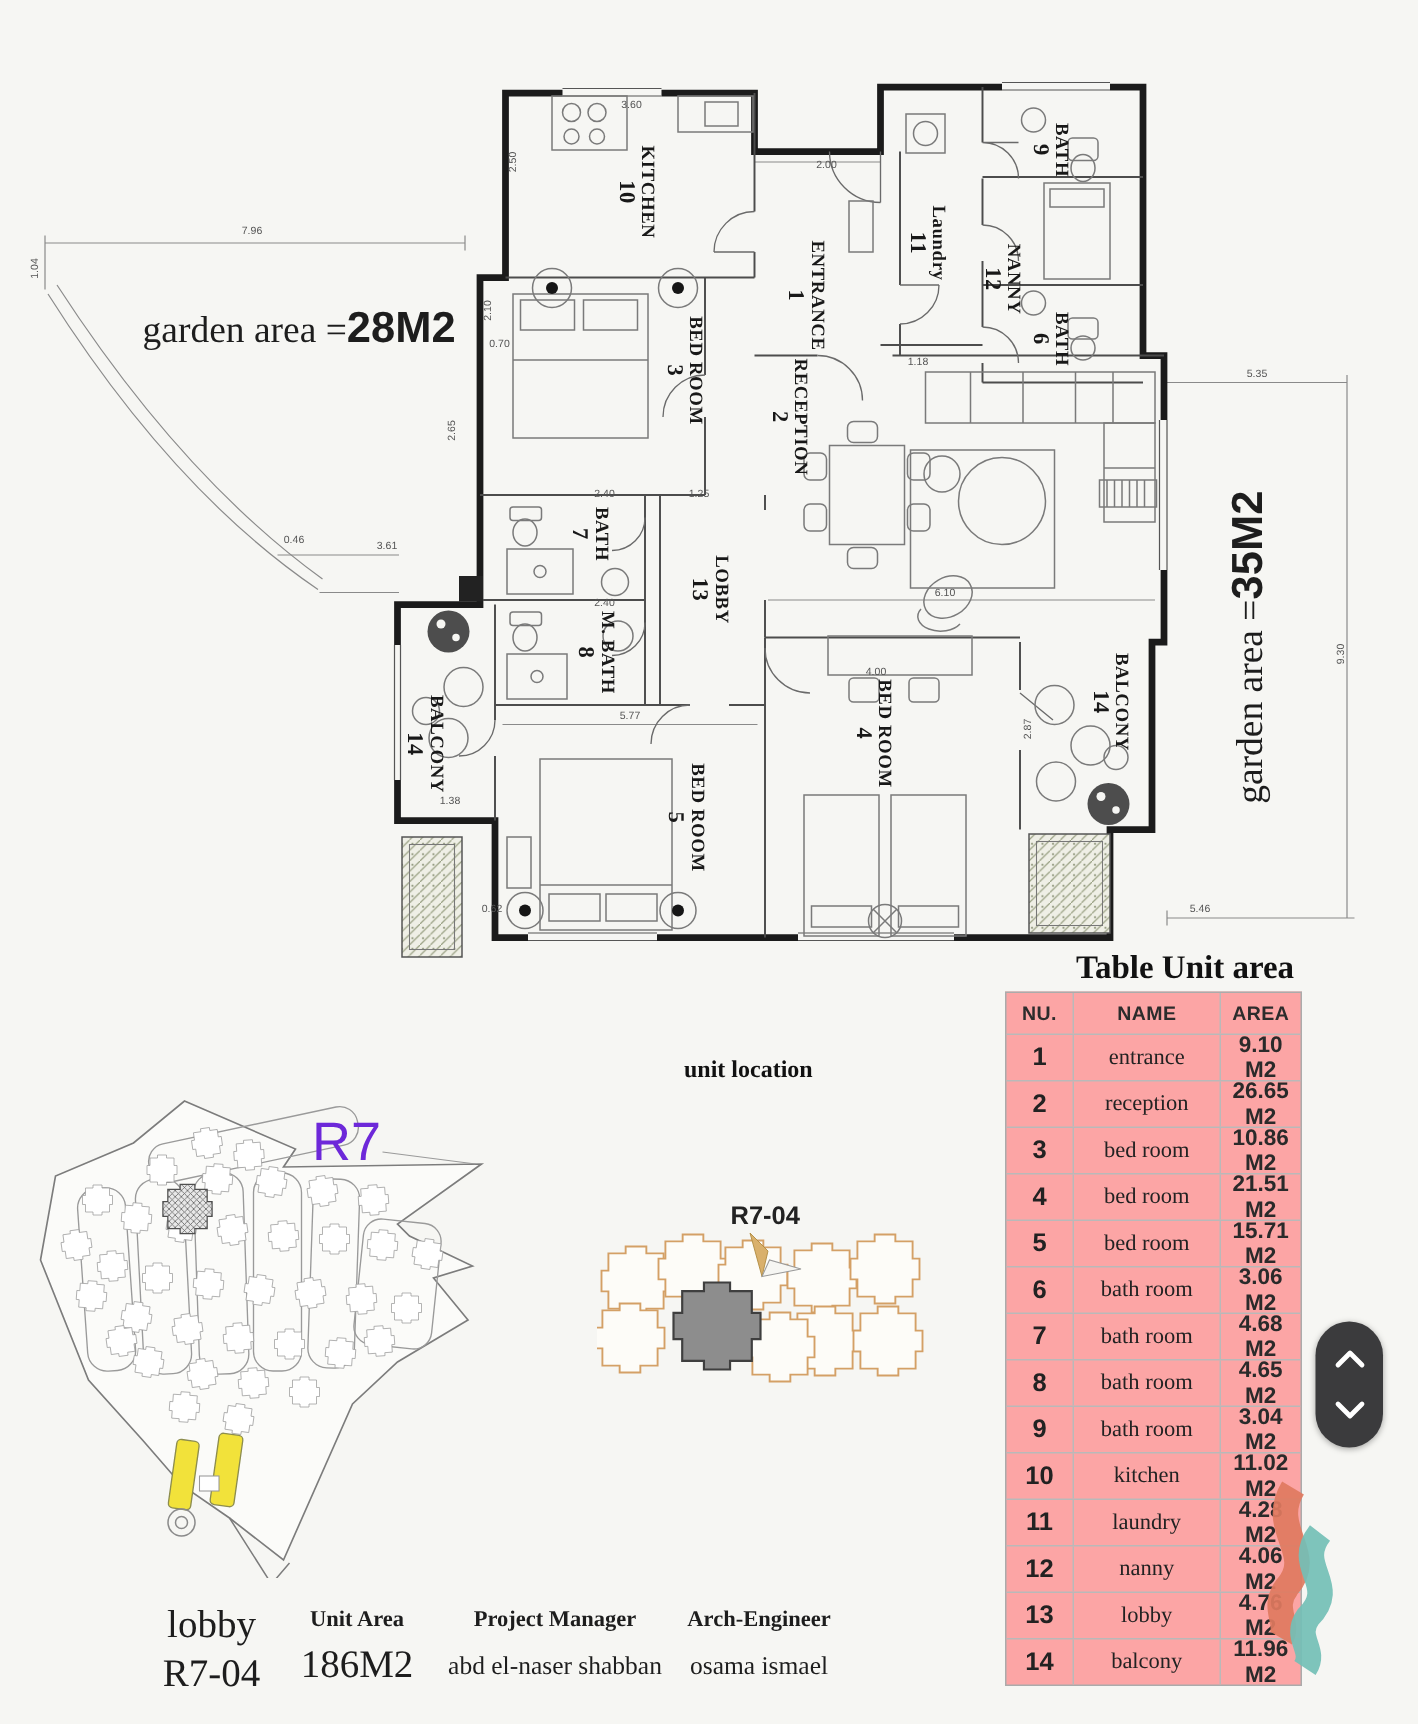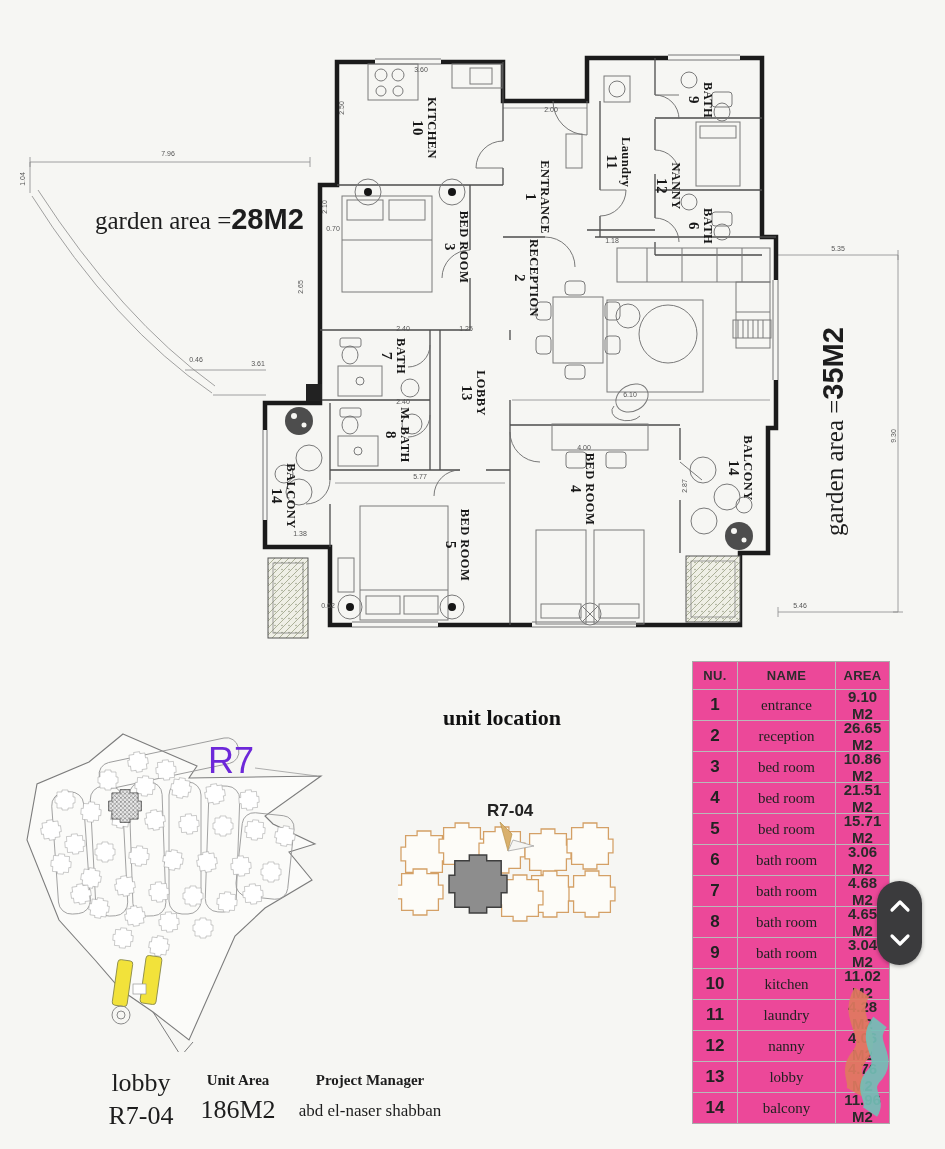--- a/index.html
+++ b/index.html
@@ -19,21 +19,21 @@
   .room-num{font-size:15px;}
   .dim-label{font-family:"Liberation Sans",sans-serif;font-size:7px;fill:#555;text-anchor:middle;}
   
   .garden-text{white-space:nowrap;}
   .garden-prefix{font:400 25px "Liberation Serif",serif;}
   .garden-value{font:600 29px "Liberation Sans",sans-serif;}
   #garden-right{transform:rotate(-90deg);transform-origin:center center;text-align:center;}
   
   .sec-title{font:600 22px "Liberation Serif",serif;color:#111;}
   
-  .area-table{position:absolute;left:692px;top:661px;width:196px;background:#ec4899;
+  .area-table{position:absolute;left:670px;top:661px;width:196px;background:#fca5a5;
               border:1px solid #ababab;font-family:"Liberation Sans",sans-serif;}
   .t-row{display:flex;align-items:center;height:30px;border-top:1px solid #b9b9b9;}
   .t-row.hdr{height:27px;border-top:none;font-weight:700;font-size:13px;color:#2c2c2c;letter-spacing:.3px;}
   .c-nu{width:44px;text-align:center;border-right:1px solid #b9b9b9;align-self:stretch;
         display:flex;align-items:center;justify-content:center;}
   .c-name{width:97px;text-align:center;border-right:1px solid #b9b9b9;align-self:stretch;
         display:flex;align-items:center;justify-content:center;}
   .c-area{flex:1;text-align:center;align-self:stretch;display:flex;align-items:center;justify-content:center;}
   .t-row:not(.hdr) .c-nu{font-size:17px;font-weight:600;color:#222;}
   .t-row:not(.hdr) .c-name{font-family:"Liberation Serif",serif;font-size:15px;color:#222;}
@@ -288,20 +288,21 @@
       </g>
   </svg>
 
   <div class="abs garden-text" id="garden-left" style="left:95px;top:203px;">
     <span class="garden-prefix">garden area =</span><span class="garden-value">28M2</span>
   </div>
   <div class="abs garden-text" id="garden-right" style="left:700px;top:415px;width:266px;">
     <span class="garden-prefix">garden area =</span><span class="garden-value">35M2</span>
   </div>
 
+  <div class="abs sec-title" style="left:690px;top:632px;width:200px;text-align:center;">Table Unit area</div>
 
   <div class="area-table">
     <div class="t-row hdr">
       <div class="c-nu">NU.</div>
       <div class="c-name">NAME</div>
       <div class="c-area">AREA</div>
     </div>
     <div id="table-body">
         <div class="t-row">
           <div class="c-nu">1</div>
@@ -447,21 +448,21 @@
       <rect x="140" y="234" width="16" height="48" rx="3" fill="#f2e23a" stroke="#8d8d4e" stroke-width="0.9" transform="rotate(8 148 258)"></rect>
       <rect x="130" y="262" width="13" height="10" fill="#fff" stroke="#999" stroke-width="0.7"></rect>
     </g>
     <circle cx="118" cy="293" r="9" fill="none" stroke="#8a8a8a"></circle>
     <circle cx="118" cy="293" r="4" fill="none" stroke="#8a8a8a"></circle>
     <path d="M252,46 L314,54" stroke="#9a9a9a" stroke-width="0.8"></path>
   </svg>
 
   <div class="abs" id="r7-label" style="left:208px;top:740px;">R7</div>
 
-  <div class="abs sec-title" style="left:443px;top:705px;font-size:22px;">unit location</div>
+  <div class="abs sec-title" style="left:456px;top:705px;font-size:16px;">unit location</div>
 
   <div class="abs" id="unit-tag" style="left:487px;top:801px;">R7-04</div>
 
   <svg class="abs" id="unit-map" style="left:398px;top:818px;" width="235" height="105" viewBox="0 0 235 105">
     <g id="unit-clusters" fill="#fdfcf8" stroke="#d4a066" stroke-width="1.1">
         <use href="#plus-shape" transform="translate(26,36) rotate(0) scale(1.15)"></use>
         <use href="#plus-shape" transform="translate(64,28) rotate(0) scale(1.15)"></use>
         <use href="#plus-shape" transform="translate(22,74) rotate(0) scale(1.15)"></use>
         <use href="#plus-shape" transform="translate(104,32) rotate(0) scale(1.15)"></use>
         <use href="#plus-shape" transform="translate(150,34) rotate(0) scale(1.15)"></use>
@@ -482,19 +483,23 @@
     <div class="f-value-big" style="margin-top:3px;">R7-04</div>
   </div>
   <div class="f-col" style="left:182px;top:1072px;width:112px;">
     <div class="f-label-sm">Unit Area</div>
     <div class="f-value-big" style="margin-top:6px;">186M2</div>
   </div>
   <div class="f-col" style="left:294px;top:1072px;width:152px;">
     <div class="f-label-sm">Project Manager</div>
     <div class="f-value-md" style="margin-top:12px;">abd el-naser shabban</div>
   </div>
+  <div class="f-col" style="left:436px;top:1072px;width:140px;">
+    <div class="f-label-sm">Arch-Engineer</div>
+    <div class="f-value-md" style="margin-top:12px;">osama ismael</div>
+  </div>
 
   <svg class="abs" style="left:820px;top:985px;" width="100" height="140" viewBox="0 0 100 140">
     <path d="M42,7 C25,35 58,50 38,73 C27,87 40,97 34,107" fill="none" stroke="#e0795f" stroke-width="17" opacity="0.92"></path>
     <path d="M60,37 C42,60 74,71 52,93 C42,107 58,115 50,127" fill="none" stroke="#73bfb6" stroke-width="17" opacity="0.92"></path>
   </svg>
 
 </div>
 
 </body></html>

